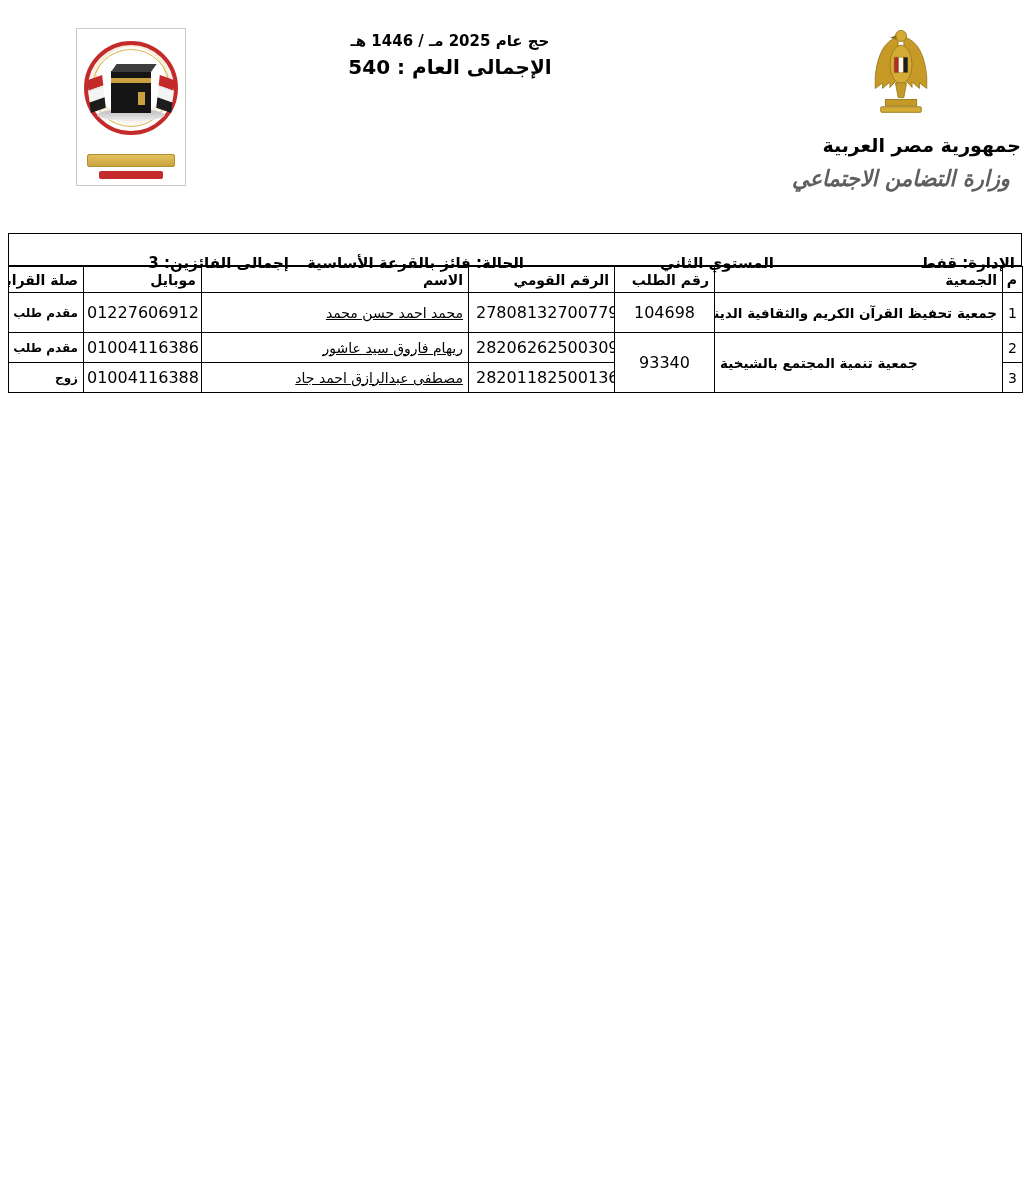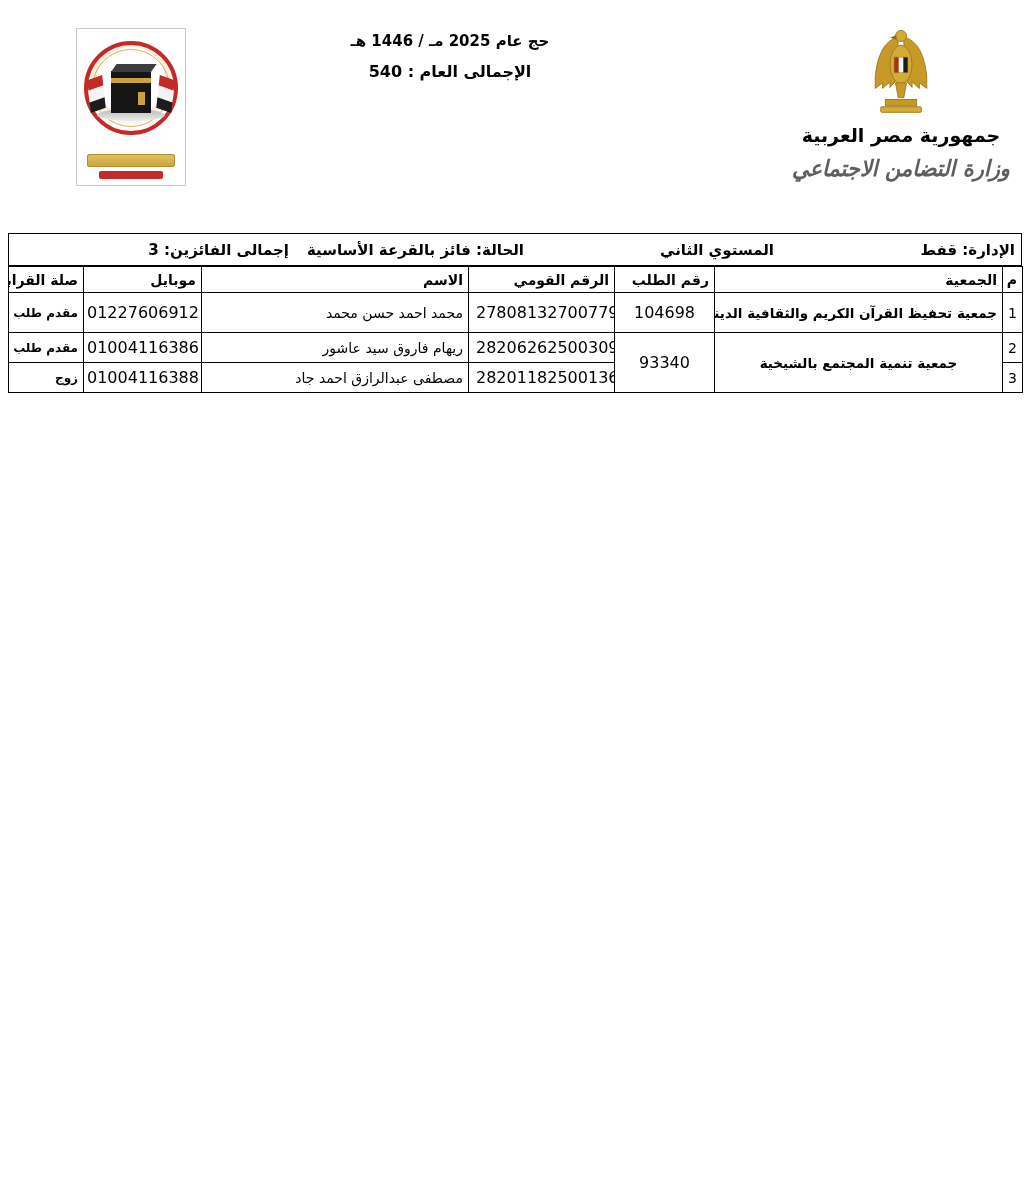--- a/index.html
+++ b/index.html
@@ -11,23 +11,23 @@
   }
 
   
   .header { position:absolute; top:0; left:0; width:1031px; height:230px; }
 
   .title-block {
     position:absolute; top:32px; left:240px; width:420px;
     text-align:center; direction:rtl;
   }
   .title-main   { font-size:21px; font-weight:bold; line-height:1.35; margin-bottom:12px; }
-  .title-year   { font-size:15px; font-weight:bold; margin-bottom:12px; }
+  .title-year   { font-size:15px; font-weight:bold; margin-bottom:5px; }
   .title-gov    { font-size:16px; font-weight:bold; margin-bottom:12px; }
-  .title-total  { font-size:16px; font-weight:bold; }
+  .title-total  { font-size:20px; font-weight:bold; }
 
   
   .logo-left {
     position:absolute; top:28px; left:76px; width:110px; height:158px;
     border:1px solid #c9c9c9; display:flex; align-items:center; justify-content:center;
     background:#fff;
   }
   .emblem { position:relative; width:100px; height:148px; }
   .emblem-ring {
     position:absolute; top:8px; left:3px; width:94px; height:94px; border-radius:50%;
@@ -64,35 +64,36 @@
     background:#c42a2a; border-radius:2px;
   }
 
   
   .logo-right {
     position:absolute; top:24px; right:10px; width:240px;
     text-align:center; direction:rtl;
   }
   .eagle-wrap { height:92px; display:flex; justify-content:center; }
   .country-name {
-    font-size:19px; font-weight:bold; letter-spacing:-0.5px; margin-top:8px;
+    font-size:19px; font-weight:bold; letter-spacing:-0.5px; margin-top:18px;
     white-space:nowrap;
+    text-align:right;
   }
   .ministry-calligraphy {
     font-family:"DejaVu Serif","Liberation Serif",serif;
     font-style:italic; font-weight:bold; color:#5e5e5e; font-size:21px; margin-top:10px;
     transform:scaleY(1.05); white-space:nowrap;
   }
 
   
   .info-bar {
     position:absolute; top:233px; left:8px; width:1014px; height:33px;
     border:1px solid #000; direction:rtl; font-weight:bold; font-size:15px;
   }
-  .info-item { position:absolute; top:7px; white-space:nowrap; }
+  .info-item { position:absolute; top:20px; white-space:nowrap; }
   .info-admin   { right:6px;  }
   .info-level   { right:247px; }
   .info-status  { right:497px; }
   .info-winners { right:732px; }
 
   
   table.results {
     position:absolute; top:266px; left:8px; width:1014px;
     border-collapse:collapse; direction:rtl; table-layout:fixed;
   }
@@ -100,21 +101,21 @@
     border:1px solid #000; padding:2px 5px; vertical-align:middle;
     overflow:hidden; white-space:nowrap;
   }
   .results th { font-weight:bold; font-size:14px; text-align:right; height:26px; }
   .results td { font-size:14px; height:30px; }
   .results tr.row-first td { height:40px; }
   td.c-index { text-align:center; font-size:14px; }
   td.c-assoc { text-align:right; font-weight:bold; font-size:13.5px; }
   td.c-req   { text-align:center; font-size:16px; direction:ltr; }
   td.c-nid   { text-align:left;  font-size:16px; direction:ltr; padding-left:7px; }
-  td.c-name  { text-align:right; font-size:14px; }
+  td.c-name  { text-align:right; font-size:14px;text-decoration:underline; }
   td.c-mob   { text-align:right;  font-size:16px; direction:ltr; padding-left:3px; }
   td.c-kin   { text-align:right; font-weight:bold; font-size:12px; }
 </style>
 </head>
 <body>
 
 <div class="header">
 
   <div class="logo-left">
     <div class="emblem">
@@ -206,21 +207,21 @@
       <td class="c-index">1</td>
       <td class="c-assoc">جمعية تحفيظ القرآن الكريم والثقافية الدينية</td>
       <td class="c-req">104698</td>
       <td class="c-nid">27808132700779</td>
       <td class="c-name">محمد احمد حسن محمد</td>
       <td class="c-mob">01227606912</td>
       <td class="c-kin">مقدم طلب</td>
     </tr>
     <tr>
       <td class="c-index">2</td>
-      <td class="c-assoc" rowspan="2" style="text-align:center;">جمعية تنمية المجتمع بالشيخية</td>
+      <td class="c-assoc" rowspan="2" style="text-align:left;">جمعية تنمية المجتمع بالشيخية</td>
       <td class="c-req" rowspan="2">93340</td>
       <td class="c-nid">28206262500309</td>
       <td class="c-name">ريهام فاروق سيد عاشور</td>
       <td class="c-mob">01004116386</td>
       <td class="c-kin">مقدم طلب</td>
     </tr>
     <tr>
       <td class="c-index">3</td>
       <td class="c-nid">28201182500136</td>
       <td class="c-name">مصطفى عبدالرازق احمد جاد</td>

